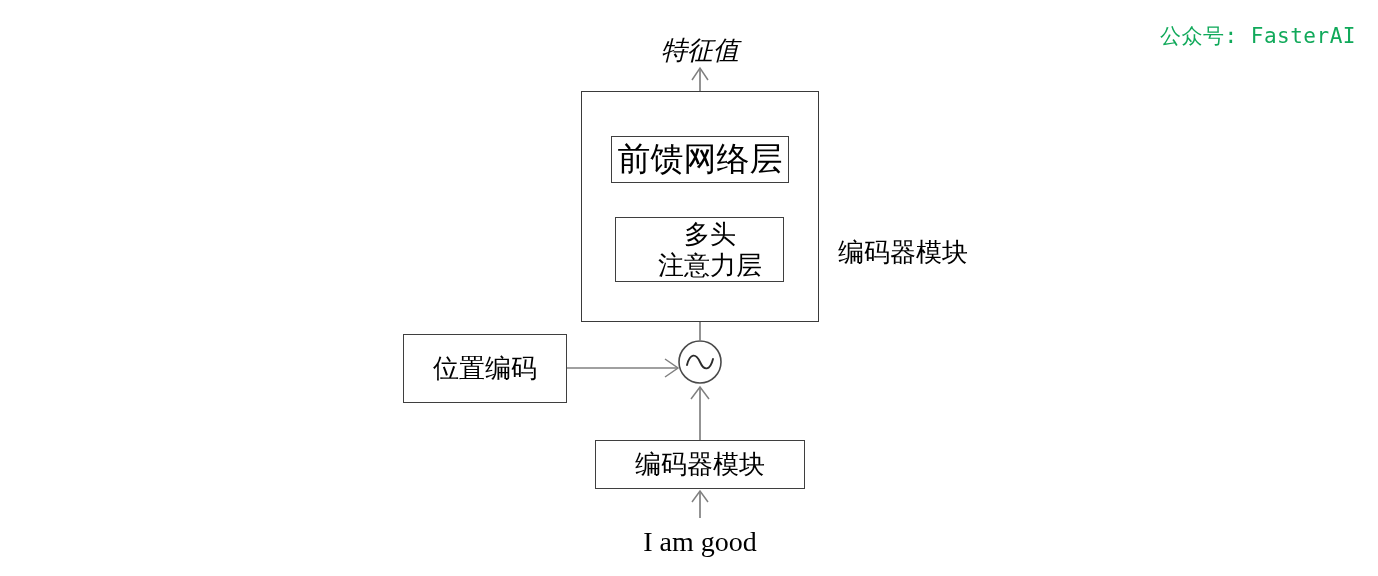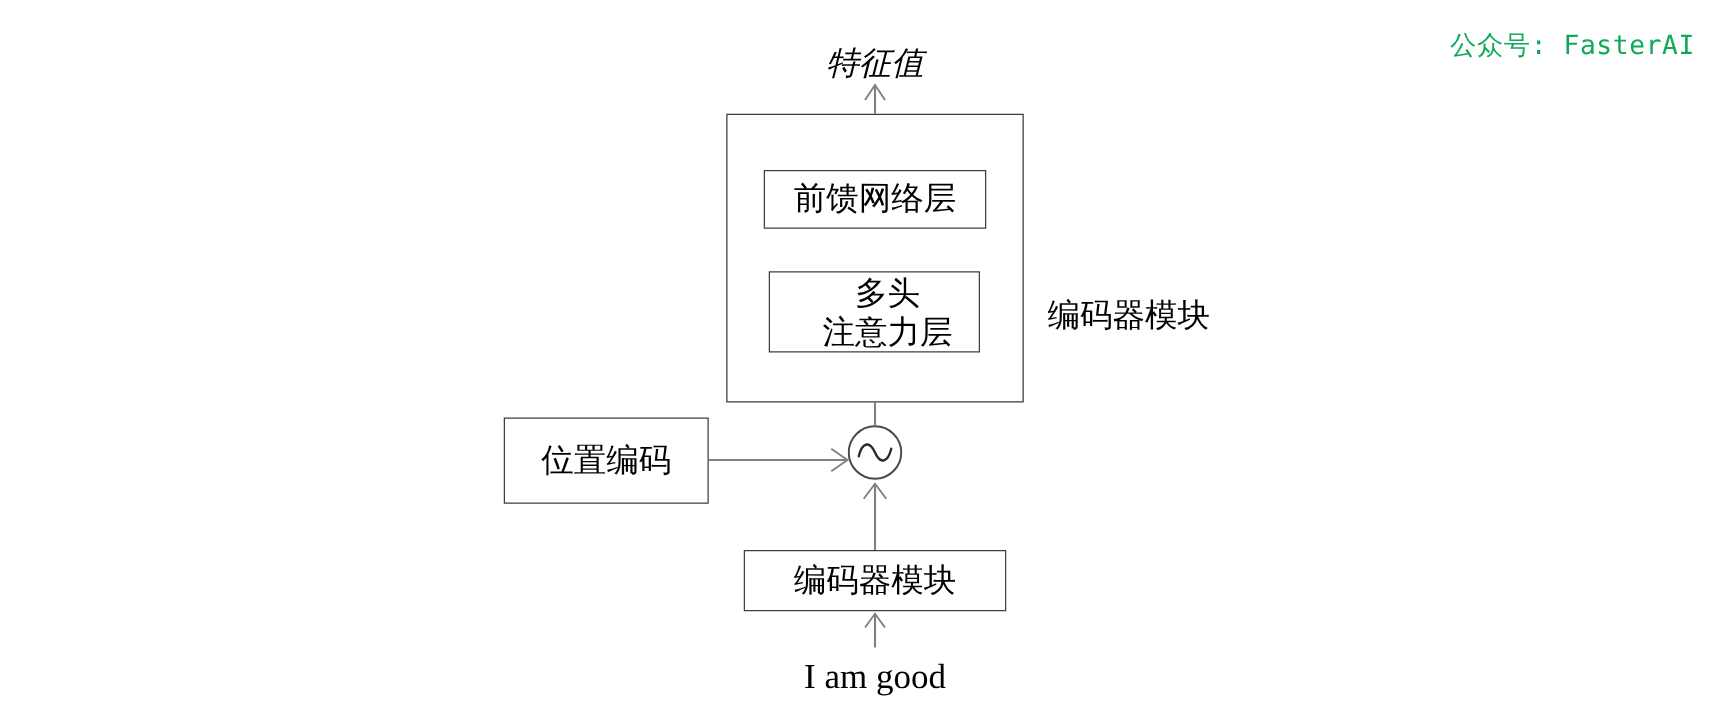--- a/index.html
+++ b/index.html
@@ -54,22 +54,21 @@
     border: 1.6px solid #3a3a3a;
     background: #ffffff;
     position: absolute;
     box-sizing: border-box;
   }
   #feedforward-layer {
     left: 611px;
     top: 136px;
     width: 178px;
     height: 47px;
-    font-size: 26px;
-    font-family: Liberation Serif, serif;
+    font-size: 33px;
   }
   #attention-layer {
     left: 615px;
     top: 217px;
     width: 169px;
     height: 65px;
     font-size: 26px;
     padding-left: 21px;
   }
   #encoder-label {

